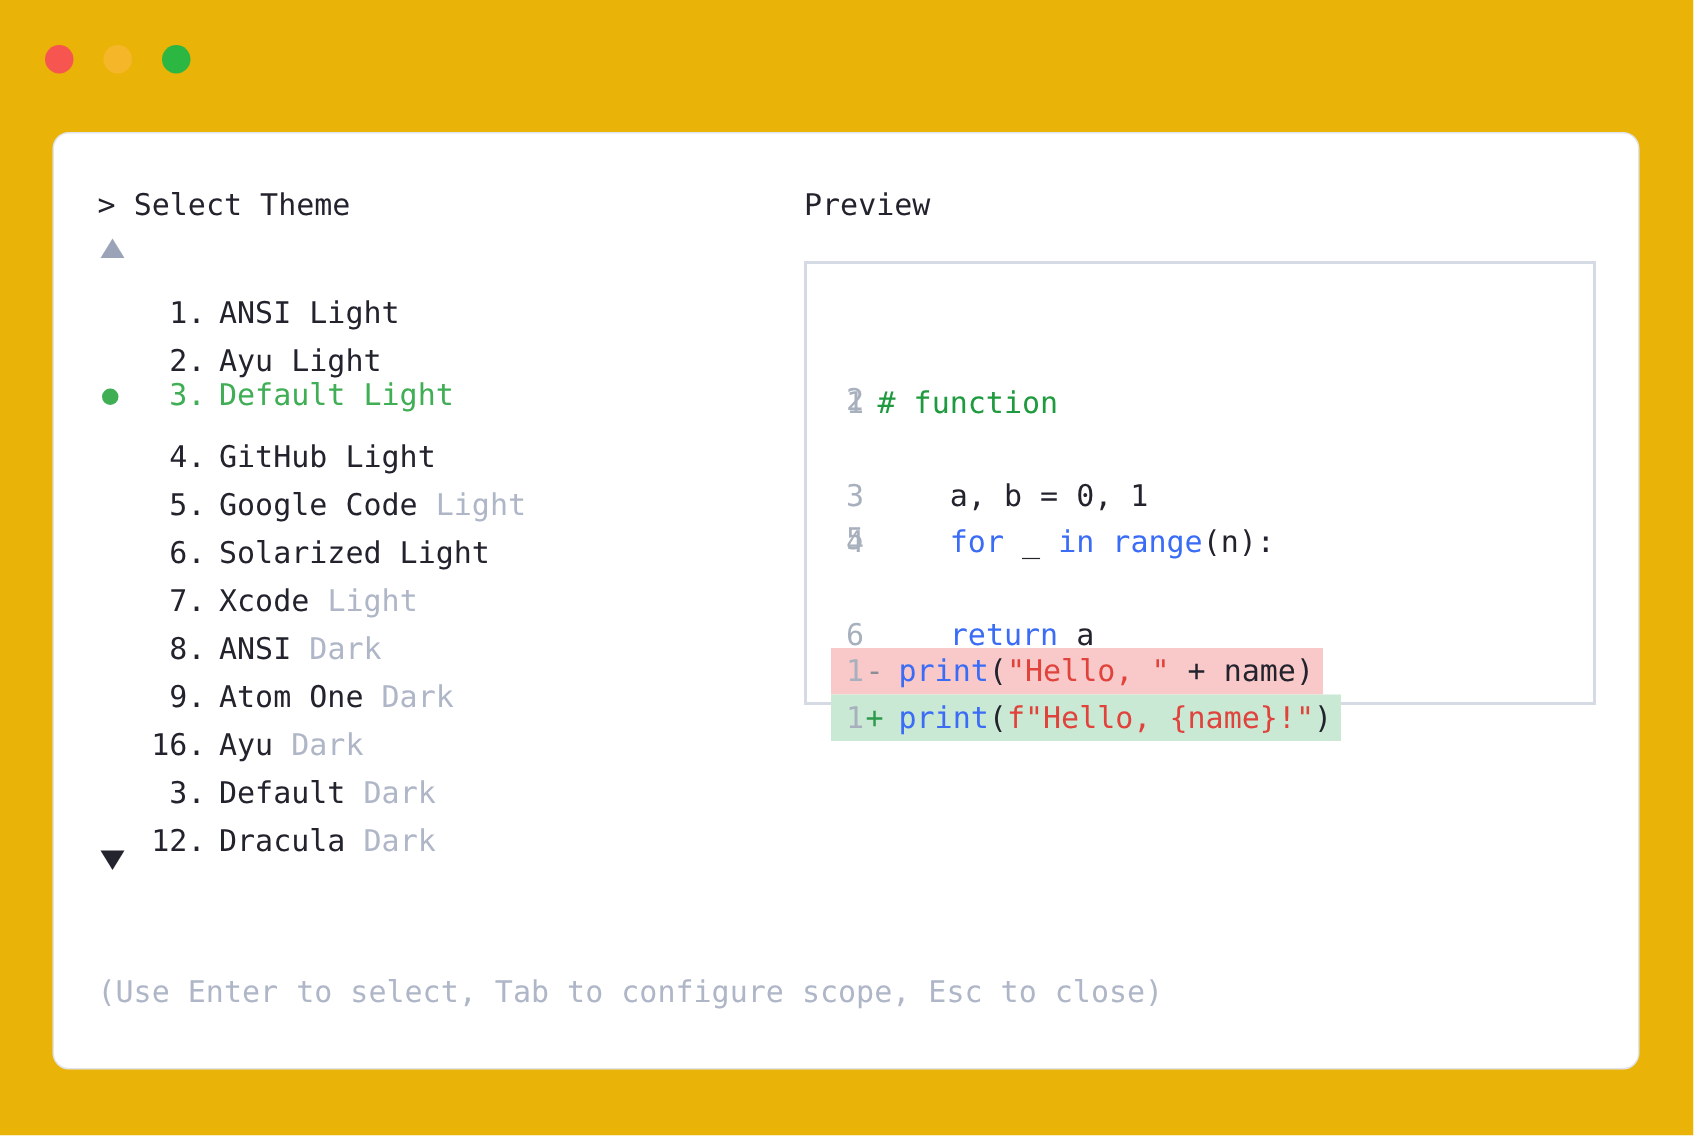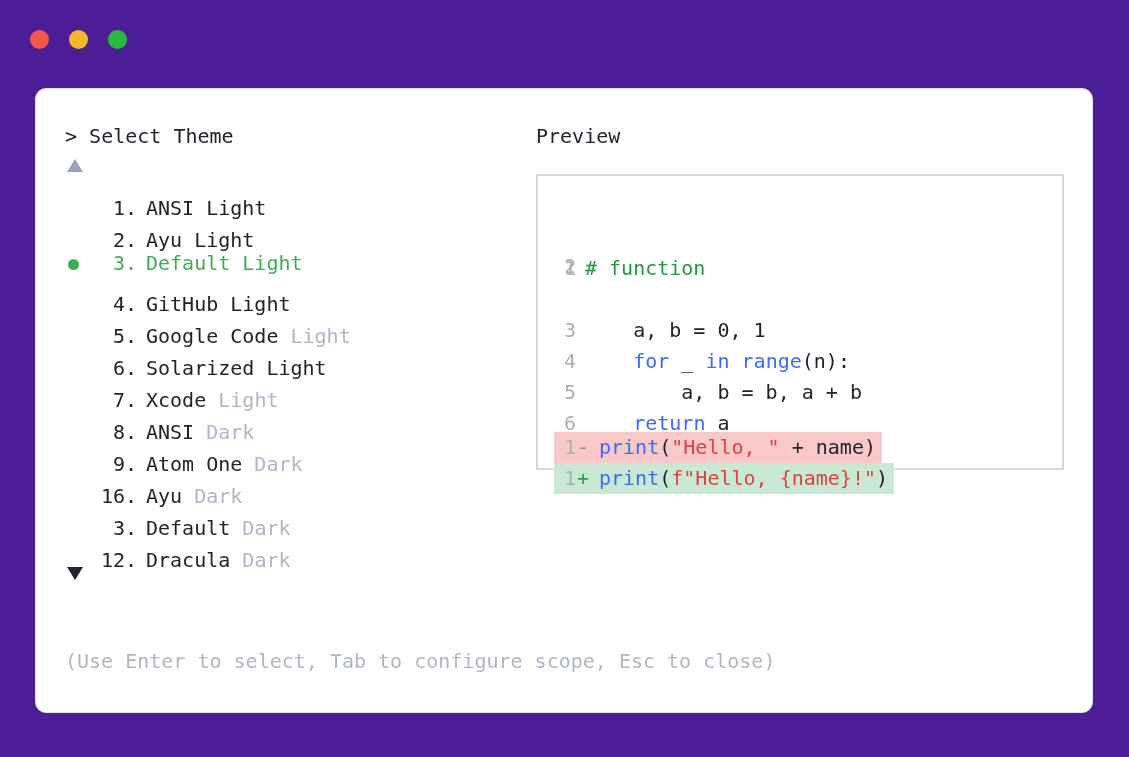--- a/index.html
+++ b/index.html
@@ -3,21 +3,21 @@
 <meta charset="utf-8">
 <style>
   * { box-sizing: border-box; }
   html, body {
     margin: 0; padding: 0;
     width: 1129px; height: 757px;
     background: #ffffff;
     font-family: "DejaVu Sans Mono", "Liberation Mono", monospace;
     -webkit-font-smoothing: antialiased;
   }
-  .screen { position: relative; width: 1129px; height: 757px; background:#4c1d95; overflow:hidden; }
+  .screen { position: relative; width: 1129px; height: 757px; background:#eab308; overflow:hidden; }
 
   
   .titlebar { position:absolute; left:30px; top:30px; display:flex; gap:20px; align-items:center; }
   .dot { width:19px; height:19px; border-radius:50%; display:block; }
 
   
   .card {
     position:absolute; left:35px; top:88px;
     width:1058px; height:625px;
     border:1.5px solid #E1E4EC;
@@ -146,21 +146,21 @@
       <div class="right-col">
         <div class="header-line">Preview</div>
       </div>
 
       <div class="preview-box">
         <div class="code">
             <div class="code-line"><span class="ln">1</span><span class="code-text"><span class="tok-comment"># function</span></span></div>
             <div class="code-line"><span class="ln">2</span></div>
             <div class="code-line"><span class="ln">3</span><span class="code-text"><span class="tok-plain">    a, b = 0, 1</span></span></div>
             <div class="code-line"><span class="ln">4</span><span class="code-text"><span class="tok-plain">    </span><span class="tok-keyword">for</span><span class="tok-plain"> _ </span><span class="tok-keyword">in</span><span class="tok-plain"> </span><span class="tok-builtin">range</span><span class="tok-plain">(n):</span></span></div>
-            <div class="code-line"><span class="ln">5</span><span class="code-text"><span class="tok-plain">        a, b = b, a + b</span></span></div>
+            <div class="code-line"><span class="ln">5</span></div>
             <div class="code-line"><span class="ln">6</span><span class="code-text"><span class="tok-plain">    </span><span class="tok-keyword">return</span><span class="tok-plain"> a</span></span></div>
             <div class="code-gap"></div>
             <div class="diff-line removed" style="background: rgb(249, 201, 201);"><span class="ln">1</span><span class="diff-sign">-</span><span class="diff-code"><span class="tok-builtin">print</span><span class="tok-plain">(</span><span class="tok-string">"Hello, "</span><span class="tok-plain"> + name)</span></span></div>
             <div class="diff-line added" style="background: rgb(201, 233, 212);"><span class="ln">1</span><span class="diff-sign">+</span><span class="diff-code"><span class="tok-builtin">print</span><span class="tok-plain">(</span><span class="tok-string">f"Hello, {name}!"</span><span class="tok-plain">)</span></span></div>
           </div>
       </div>
 
       <div class="hint">(Use Enter to select, Tab to configure scope, Esc to close)</div>
 
     </div>

